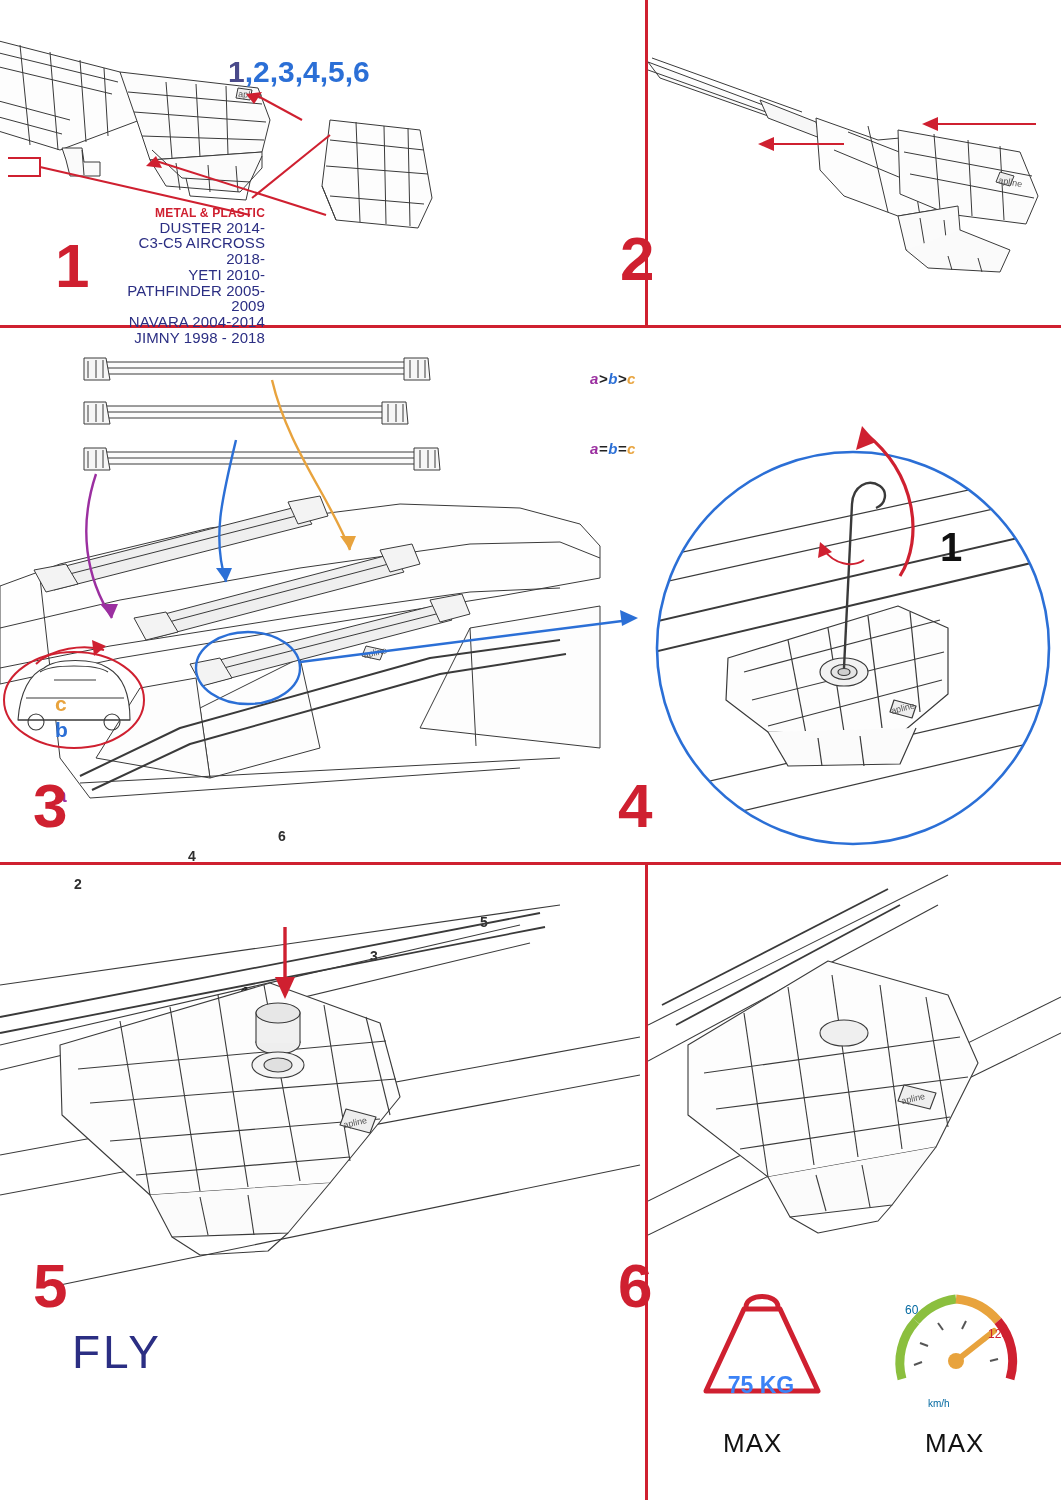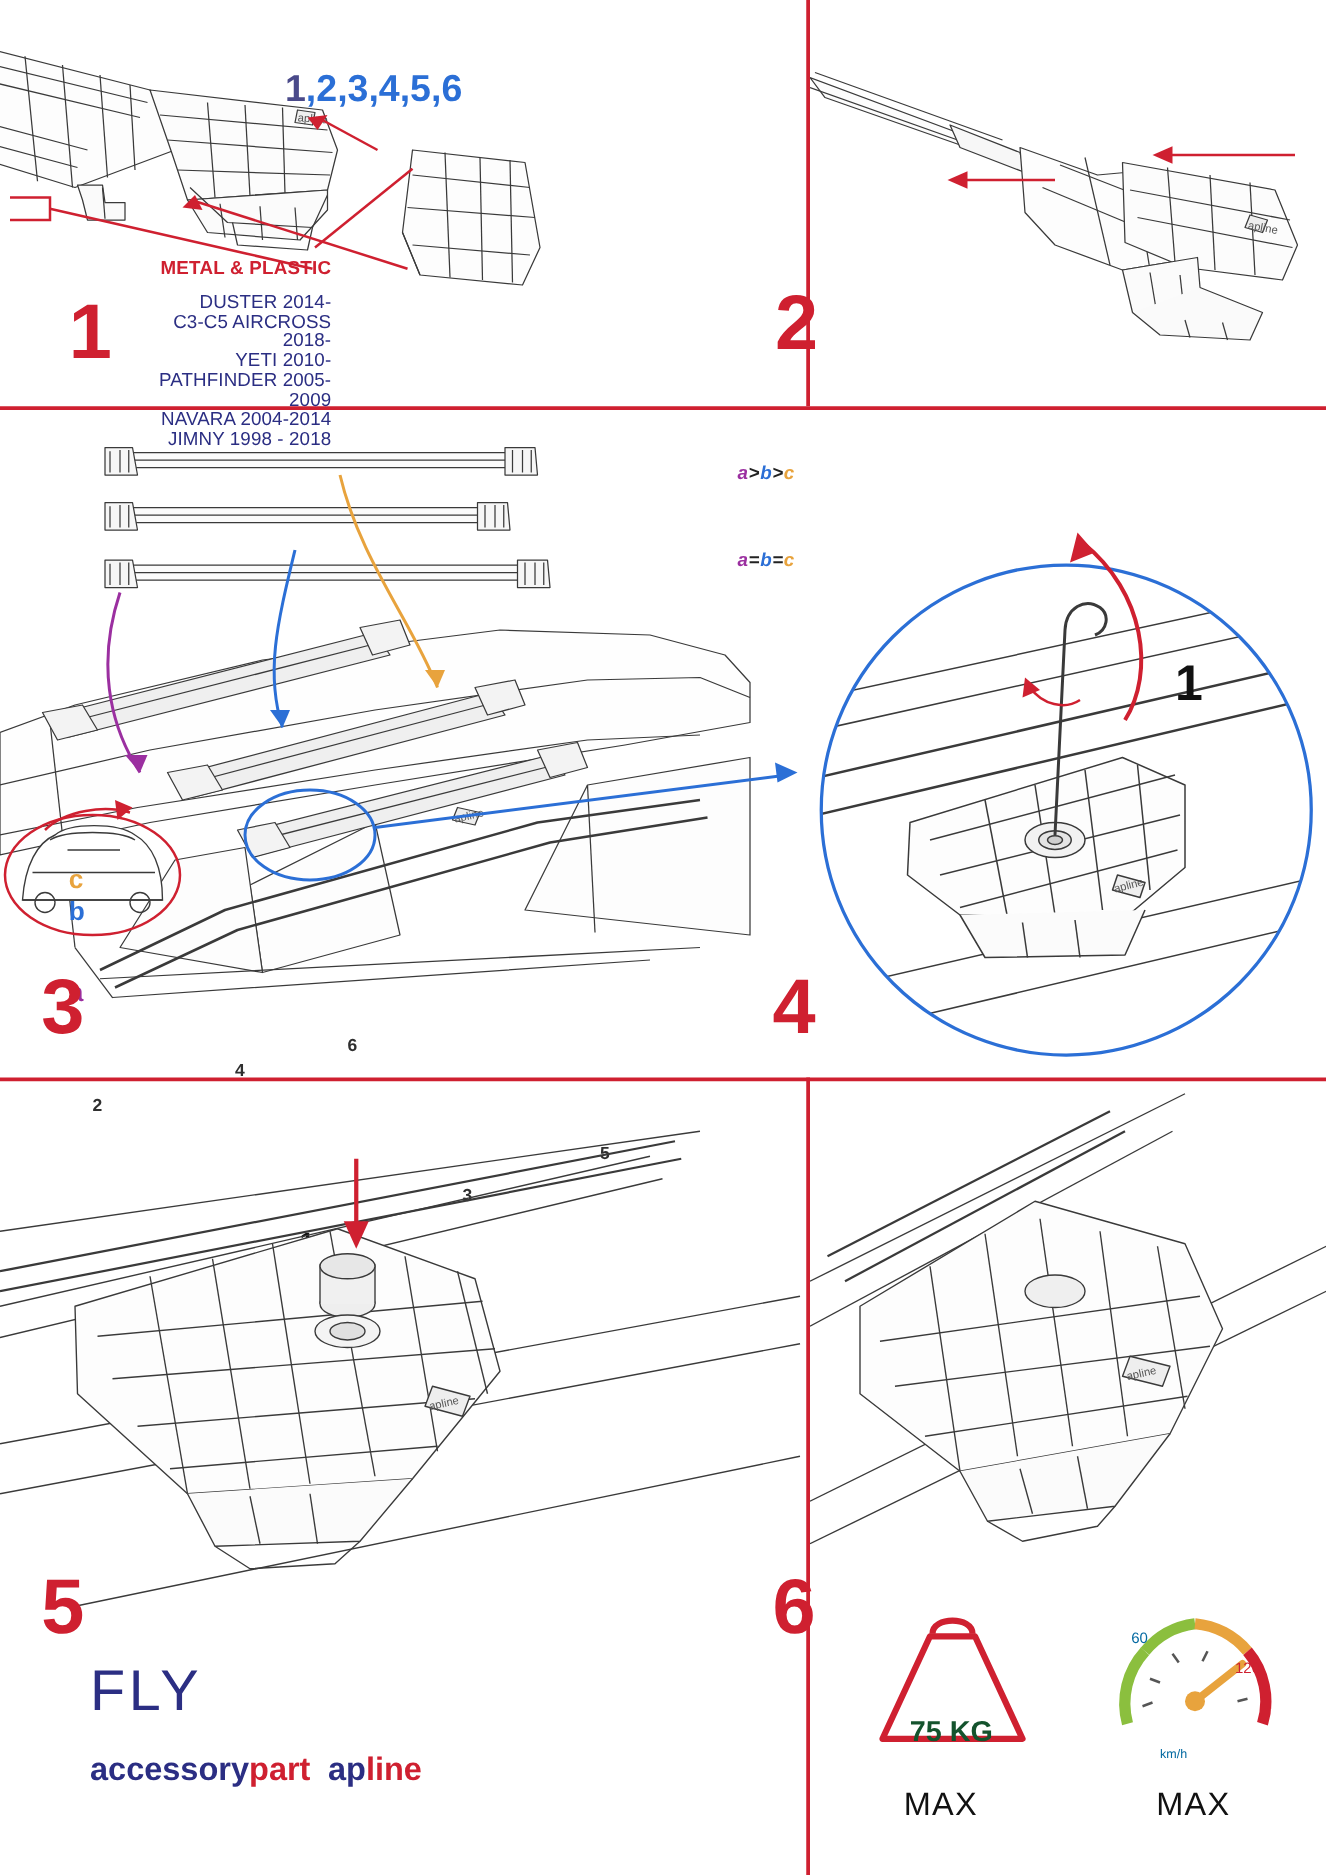--- a/index.html
+++ b/index.html
@@ -66,25 +66,25 @@
   .fit-list {
     position: absolute;
     left: 120px;
     top: 207px;
     width: 145px;
     text-align: right;
     line-height: 1.05;
   }
   .fit-list .title {
     color: #cf2030;
-    font-size: 15px;
+    font-size: 12px;
     font-weight: bold;
     letter-spacing: .2px;
     display: block;
-    margin-bottom: 11px;
+    margin-bottom: 0;
   }
   .fit-list .model {
     color: #2b2e83;
     font-size: 15px;
     font-weight: normal;
     display: block;
     letter-spacing: .1px;
   }
 
   
@@ -186,21 +186,21 @@
     text-align: center;
   }
   .max-w { left: 723px; top: 1428px; }
   .max-s { left: 925px; top: 1428px; }
   .kg-text {
     position: absolute;
     left: 715px;
     top: 1372px;
     width: 92px;
     text-align: center;
-    color: #14532d;
+    color: #3b82f6;
     font-size: 23px;
     font-weight: bold;
   }
   .kmh {
     position: absolute;
     left: 928px;
     top: 1398px;
     font-size: 10px;
     color: #0369a1;
   }
@@ -559,21 +559,20 @@
       </g>
       <text class="apline-logo" x="344" y="263" font-size="13" transform="rotate(-12 344 263)">apline</text>
 
       <path d="M285 62 L285 122" stroke="#cf2030" stroke-width="3.4" fill="none"></path>
       <polygon points="285,134 275,112 295,112" fill="#cf2030"></polygon>
     </svg>
 
   </div>
 
   <div class="brand-fly">FLY</div>
-  <div class="brand-line"><span class="accessory">accessory</span><span class="part">part</span><span class="ap">ap</span><span class="lineword">line</span></div>
 
   <div class="panel p6">
     <svg width="413" height="635" viewBox="0 0 413 635">
       <g fill="none" stroke="#3a3a3a" stroke-width="1.1" stroke-linejoin="round">
 
         <path d="M0 160 L300 10"></path>
         <path d="M0 196 L290 40"></path>
         <path d="M0 336 L413 132"></path>
         <path d="M0 370 L413 168"></path>
         <path d="M14 140 L240 24" stroke-width="1.8"></path>

